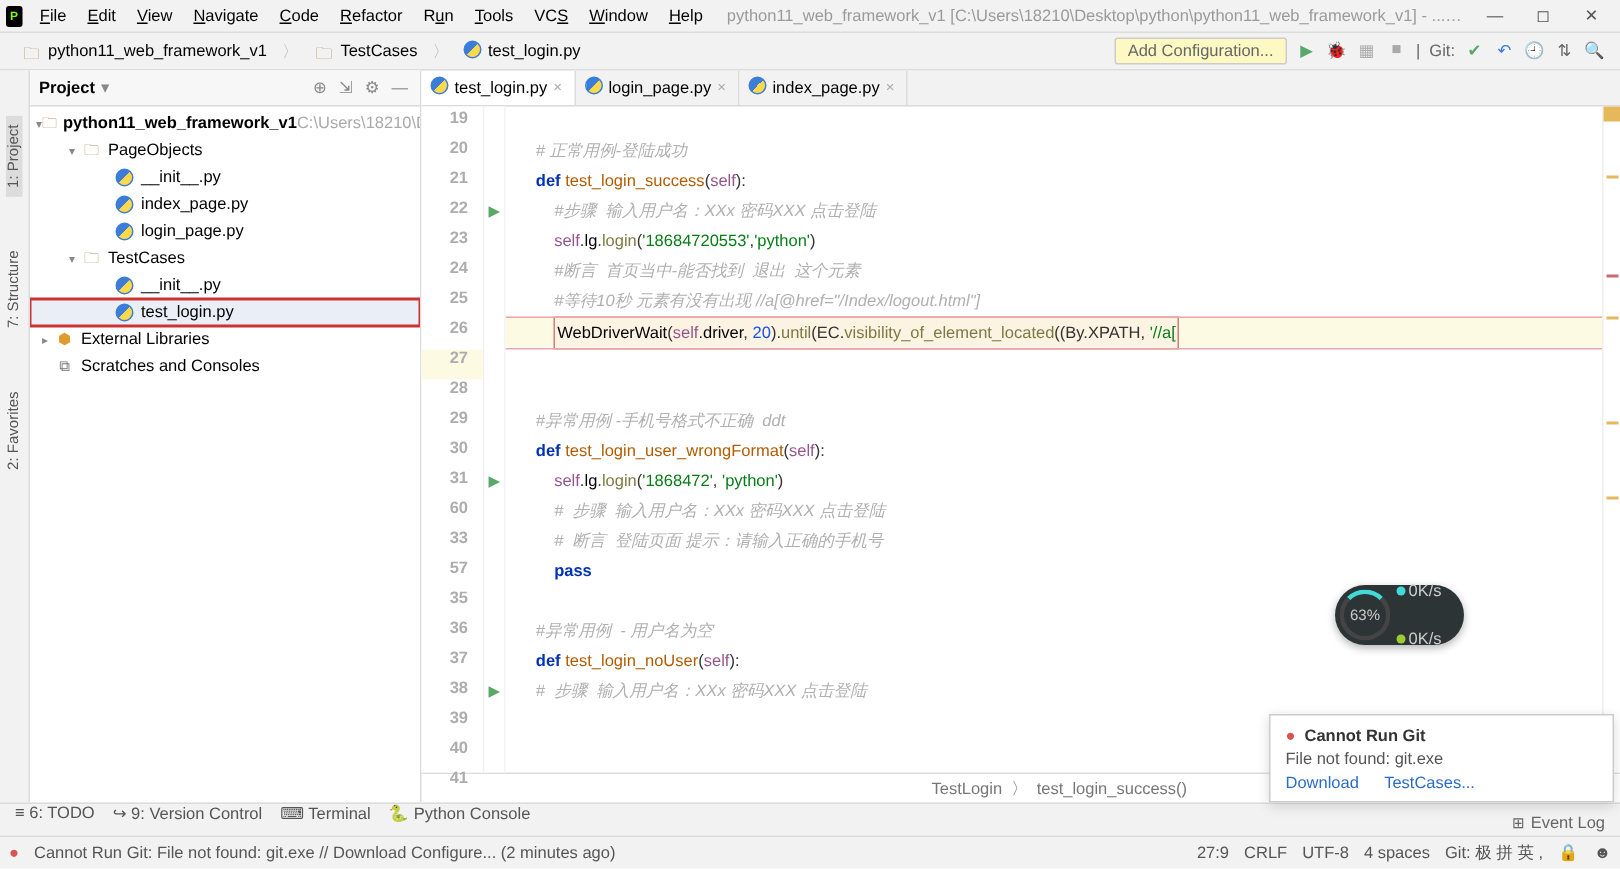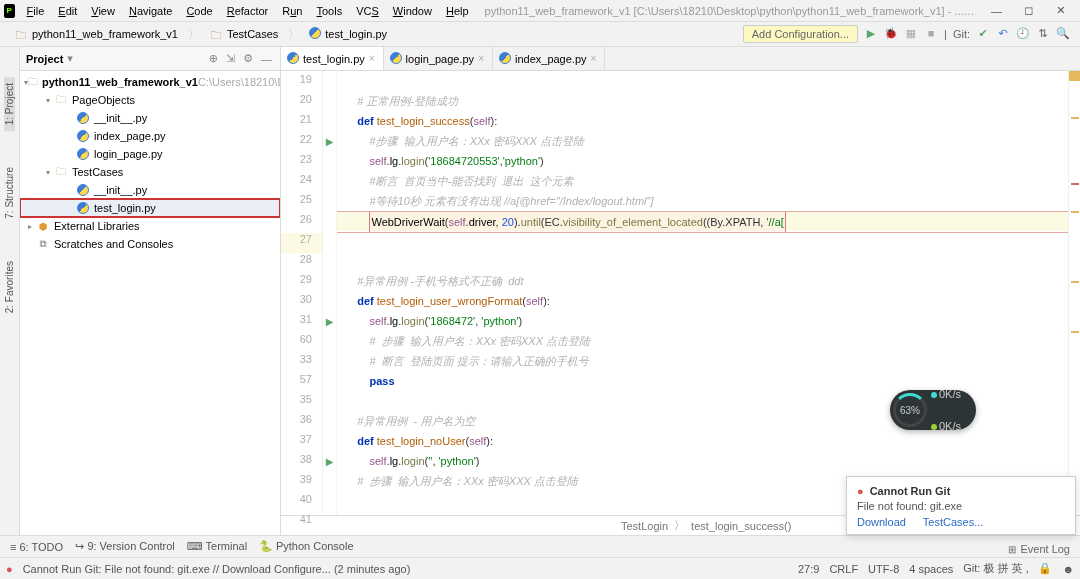--- a/index.html
+++ b/index.html
@@ -41,41 +41,41 @@
     .fico-folder { color:#b8925b; }
     .fico-py::before { content:""; display:inline-block; width:10px;height:10px; border-radius:50%; border:1px solid #3b7dd8; background: linear-gradient(135deg,#3b7dd8 50%,#ffd94a 50%);}
     .fico-console { color:#777; }
     .tree-row .pathgray { color:#aaa; }
     .editor-area { flex:1; display:flex; flex-direction:column; min-width:0; }
     .tabstrip { height:24px; display:flex; align-items:stretch; background:#f2f2f2; border-bottom:1px solid #dcdcdc; }
     .tab { display:flex; align-items:center; padding:0 8px 0 6px; gap:4px; border-right:1px solid #dcdcdc; background:#f2f2f2; }
     .tab.active { background:#fff; }
     .tab .tabclose { color:#aaa; font-size:10px; }
     .editor-body { flex:1; display:flex; min-height:0; position:relative;}
-    .linenos { width:42px; background:#fff; border-right:1px solid #f0f0f0; text-align:right; color:#adadad; font-family:Consolas,monospace; font-size:12px; padding-top:2px; }
+    .linenos { width:42px; background:#fff; border-right:1px solid #f0f0f0; text-align:right; color:#adadad; font-family:Consolas,monospace; font-size:12px; padding-top:2px;font-weight:bold; }
     .linenos div { height:20px; padding-right:10px; position:relative; }
     .gutter-icons { width:14px; background:#fff; border-right:1px solid #f4f4f4; font-family:Consolas,monospace; }
     .gutter-icons div { height:20px; display:flex; align-items:center; justify-content:center; font-size:10px; color:#59a869; }
     .code { flex:1; font-family:Consolas,"Courier New",monospace; font-size:13px; line-height:20px; overflow:hidden; position:relative; color:#333; }
     .code .ln { height:20px; white-space:pre; padding-left:8px; }
     .ln.hl { background:#fcfae3; }
     .kw { color:#0033b3; font-weight:bold;text-align:center; }
     .self { color:#94558d; }
     .func { color:#7a7a43; }
     .str { color:#067d17; }
     .num { color:#1750eb; }
     .cmt { color:#b0b0b0; font-style:italic; }
     .call { color:#000; }
     .err-box { border:1px solid #d67b7b; background:rgba(255,230,230,.3); display:inline-block; padding:0 1px;}
     .red-line::before { content:""; position:absolute; left:0; right:0; height:20px; border-top:1px solid #e9a8a8; border-bottom:1px solid #e9a8a8; pointer-events:none;}
     .right-rail { width:12px; background:#fff; border-left:1px solid #eee; position:relative; }
     .right-rail .topbox { position:absolute; top:0; left:0; right:0; height:10px; background:#e6b85c; }
     .right-rail .mark { position:absolute; left:2px; width:8px; height:2px; }
     .breadcrumb-bottom { height:20px; border-top:1px solid #dcdcdc; font-size:10px; color:#777; padding-left:340px; display:flex; align-items:center; gap:6px;}
-    .toolwinbar { height:22px; background:#f2f2f2; border-top:1px solid #dcdcdc; display:flex; align-items:center; gap:12px; padding:0 10px; font-size:10px; color:#555;}
+    .toolwinbar { height:22px; background:#f2f2f2; border-top:1px solid #dcdcdc; display:flex; gap:12px; padding:0 10px; font-size:10px; color:#555;}
     .toolwinbar .rspace { flex:1;}
     .statusbar { height: 22px; background:#f2f2f2; border-top:1px solid #dcdcdc; display:flex; align-items:center; padding:0 6px; font-size:10px; color:#555; gap:10px;}
     .statusbar .err-ico { color:#d9534f; font-weight:bold; }
     .statusbar .spc { flex:1; }
     
     .perf-widget { position:absolute; top:390px; left:890px; width:86px; height:40px; border-radius:20px; background:#2d3436; display:flex; align-items:center; box-shadow:0 2px 6px rgba(0,0,0,.3);}
     .perf-widget .ring { width:34px;height:34px;border-radius:50%;border:3px solid #444;border-top-color:#3fdbd4;margin-left:3px;display:flex;align-items:center;justify-content:center;color:#ccc;font-size:10px;}
     .perf-widget .stats { flex:1; font-size:7px; color:#ccc; display:flex; flex-direction:column; gap:20px; padding-left:4px;}
     .perf-widget .dot1{width:6px;height:6px;border-radius:50%;background:#3fdbd4;display:inline-block;margin-right:2px;}
     .perf-widget .dot2{width:6px;height:6px;border-radius:50%;background:#9acd32;display:inline-block;margin-right:2px;}
@@ -297,21 +297,20 @@
         <div class="ln"></div>
         <div class="ln">    <span class="cmt">#异常用例 -手机号格式不正确  ddt</span></div>
         <div class="ln">    <span class="kw">def</span> <span class="func" style="color:#b15c00">test_login_user_wrongFormat</span>(<span class="self">self</span>):</div>
         <div class="ln">        <span class="self">self</span>.<span class="call">lg</span>.<span class="func">login</span>(<span class="str">'1868472'</span>, <span class="str">'python'</span>)</div>
         <div class="ln">        <span class="cmt">#  步骤  输入用户名：XXx 密码XXX 点击登陆</span></div>
         <div class="ln">        <span class="cmt">#  断言  登陆页面 提示：请输入正确的手机号</span></div>
         <div class="ln">        <span class="kw">pass</span></div>
         <div class="ln"></div>
         <div class="ln">    <span class="cmt">#异常用例  - 用户名为空</span></div>
         <div class="ln">    <span class="kw">def</span> <span class="func" style="color:#b15c00">test_login_noUser</span>(<span class="self">self</span>):</div>
-        <div class="ln">        <span class="self">self</span>.<span class="call">lg</span>.<span class="func">login</span>(<span class="str">''</span>, <span class="str">'python'</span>)</div>
         <div class="ln">    <span class="cmt">#  步骤  输入用户名：XXx 密码XXX 点击登陆</span></div>
         <div class="ln">    </div>
       </div>
       <div class="right-rail">
         <div class="topbox"></div>
         <div class="mark" style="top:46px;background:#e6b85c"></div>
         <div class="mark" style="top:112px;background:#c86b6b"></div>
         <div class="mark" style="top:140px;background:#e6b85c"></div>
         <div class="mark" style="top:210px;background:#e6b85c"></div>
         <div class="mark" style="top:260px;background:#e6b85c"></div>

